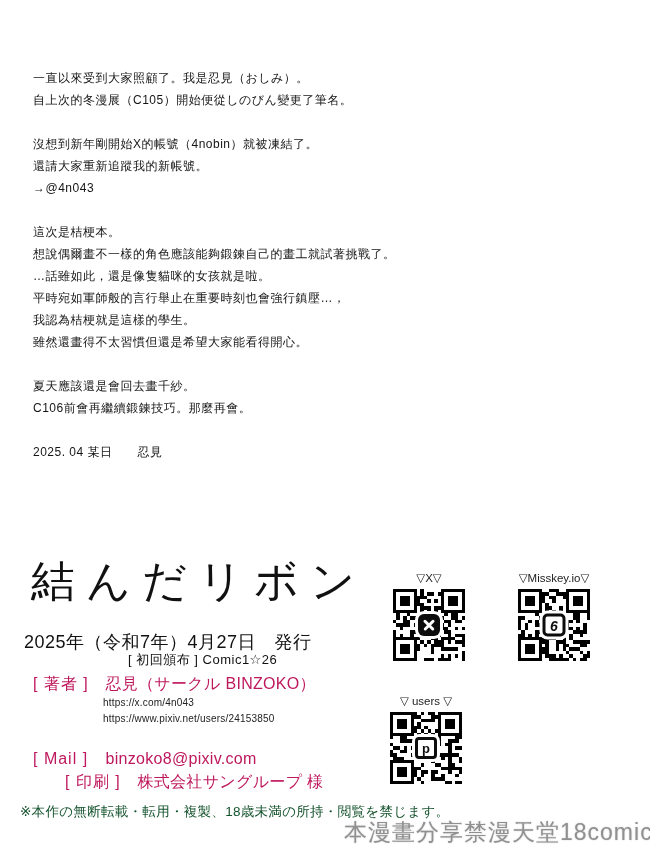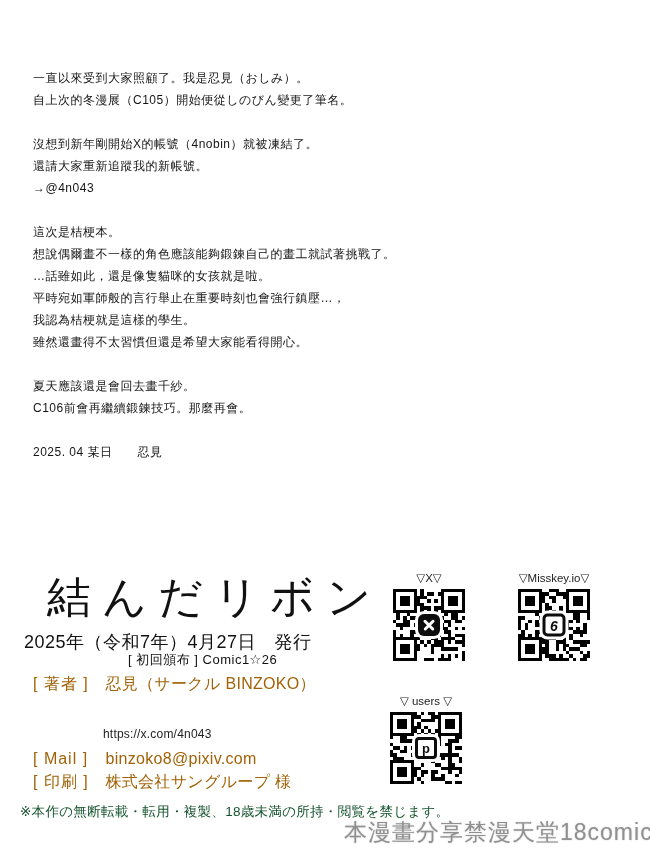--- a/index.html
+++ b/index.html
@@ -8,40 +8,40 @@
 
   
   .afterword{
     position:absolute;left:33px;top:67px;width:590px;
     font-size:12px;line-height:22px;letter-spacing:0.5px;
     white-space:pre-line;color:#151515;
   }
 
   
   .title{
-    position:absolute;left:31px;top:552px;margin:16px;
+    position:absolute;left:31px;top:552px;margin:0;
     font-size:44px;font-weight:500;letter-spacing:11px;color:#111;
   }
   .publine{
     position:absolute;left:24px;top:630px;
     font-size:18px;letter-spacing:0.5px;color:#111;
   }
   .firstdist{
     position:absolute;left:115px;top:651px;
     font-size:13px;letter-spacing:0.5px;color:#111;padding-left:13px;
   }
-  .row{position:absolute;left:33px;font-size:16px;color:#a16207;}
+  .row{position:absolute;left:33px;font-size:16px;color:#be185d;}
   .row .lbl{display:inline-block;width:68px;letter-spacing:1px;}
   .row .val{letter-spacing:0.3px;}
   .author-row{top:674px;}
   .mail-row{top:750px;}
-  .print-row{top:772px;}
+  .print-row{top:772px;margin-left:32px;}
   .urls{
-    position:absolute;left:103px;top:727px;
-    font-size:12px;line-height:15.5px;color:#222;letter-spacing:0.2px;
+    position:absolute;left:103px;top:695px;
+    font-size:10px;line-height:15.5px;color:#222;letter-spacing:0.2px;
   }
   .disclaimer{
     position:absolute;left:20px;top:803px;
     font-size:13.5px;color:#14532d;letter-spacing:0.3px;
   }
 
   
   .qr-panel{position:absolute;margin:0;text-align:center;width:74px;}
   .qr-panel figcaption{font-size:11.5px;color:#222;margin-bottom:4px;white-space:nowrap;}
   .qr-x{left:392px;top:571px;}
@@ -103,20 +103,21 @@
 
     <div class="firstdist">[ 初回頒布 ]  Comic1☆26</div>
 
     <div class="row author-row">
       <span class="lbl">[ 著者 ]</span>
       <span class="val">忍見（サークル BINZOKO）</span>
     </div>
 
     <div class="urls">
       <div>https://x.com/4n043</div>
+      <div>https://www.pixiv.net/users/24153850</div>
     </div>
 
     <div class="row mail-row">
       <span class="lbl">[ Mail ]</span>
       <span class="val">binzoko8@pixiv.com</span>
     </div>
 
     <div class="row print-row">
       <span class="lbl">[ 印刷 ]</span>
       <span class="val">株式会社サングループ 様</span>

